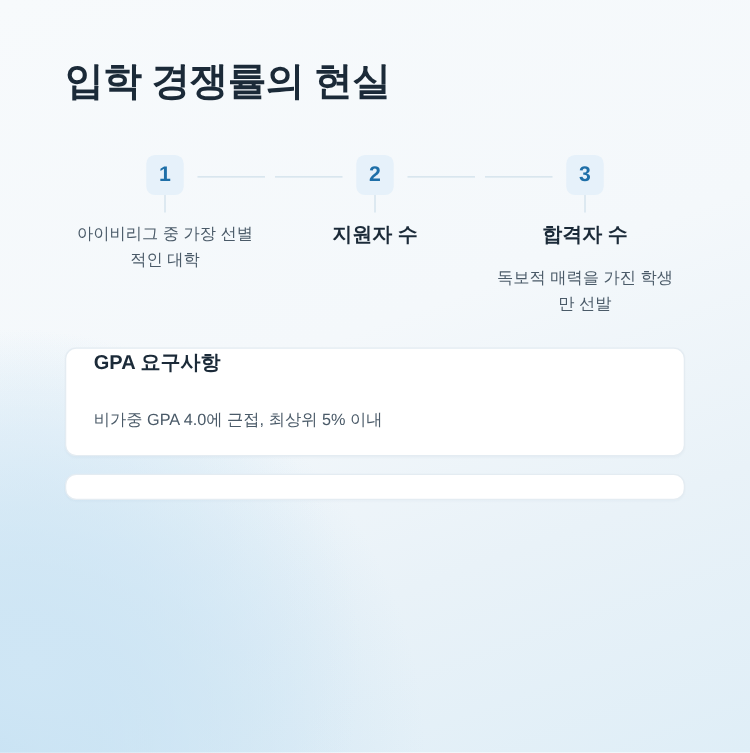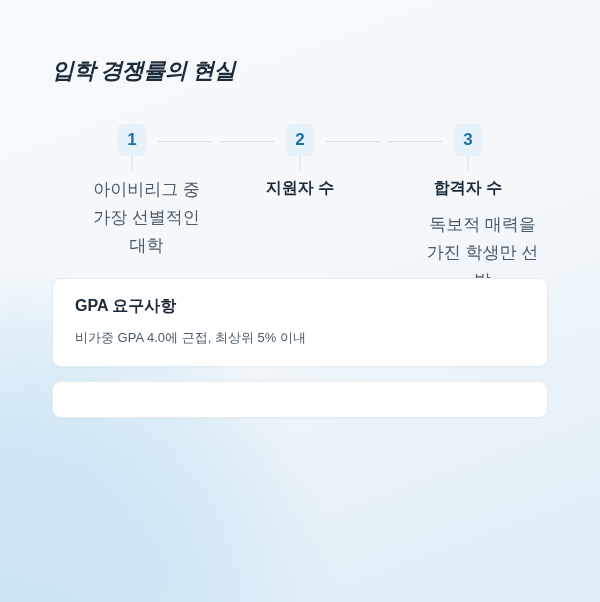--- a/index.html
+++ b/index.html
@@ -21,26 +21,25 @@
       radial-gradient(circle at 4% 88%, #cfe6f5 0%, rgba(207,230,245,0.55) 16%, rgba(207,230,245,0.0) 34%),
       radial-gradient(circle at 0% 100%, #bcdcf0 0%, rgba(188,220,240,0.5) 18%, rgba(188,220,240,0) 40%),
       linear-gradient(160deg, #f7fafc 0%, #f4f8fb 45%, #e9f2f8 72%, #dfeef7 100%);
     box-sizing: border-box;
   }
 
   
   .title {
     position: absolute;
     left: 52px;
-    top: 56px;
-    font-size: 22px;
+    top: 44px;
+    font-size: 31px;
     font-weight: bold;
     color: #1b2a38;
     letter-spacing: -0.5px;
-    font-style: italic;
   }
 
   
   .steps {
     position: absolute;
     left: 52px;
     top: 120px;
     width: 496px;
     display: flex;
     justify-content: space-between;
@@ -87,50 +86,49 @@
     background: #cfe0ea;
   }
   .step-title {
     margin-top: 14px;
     font-size: 16px;
     font-weight: bold;
     color: #1b2a38;
   }
   .step-desc {
     margin-top: 12px;
-    font-size: 17px;
+    font-size: 13px;
     line-height: 1.65;
     color: #4a5a68;
     padding: 0 6px;
-    margin-left: 29px;
   }
 
   
   .cards {
     position: absolute;
     left: 52px;
     top: 278px;
     width: 496px;
   }
   .card {
     box-sizing: border-box;
     background: #ffffff;
     border: 1px solid #e4ecf2;
     border-radius: 9px;
-    padding: 17px 22px 18px 22px;
+    padding: 1px 22px 18px 22px;
     margin-bottom: 14px;
     box-shadow: 0 1px 2px rgba(30,60,90,0.03);
   }
   .card-title {
     font-size: 16px;
     font-weight: bold;
     color: #1b2a38;
   }
   .card-desc {
-    margin-top: 11px;
+    margin-top: 25px;
     font-size: 13px;
     color: #4a5a68;
     line-height: 1.5;
   }
 </style>
 </head>
 <body>
 
 <div class="page">
 

